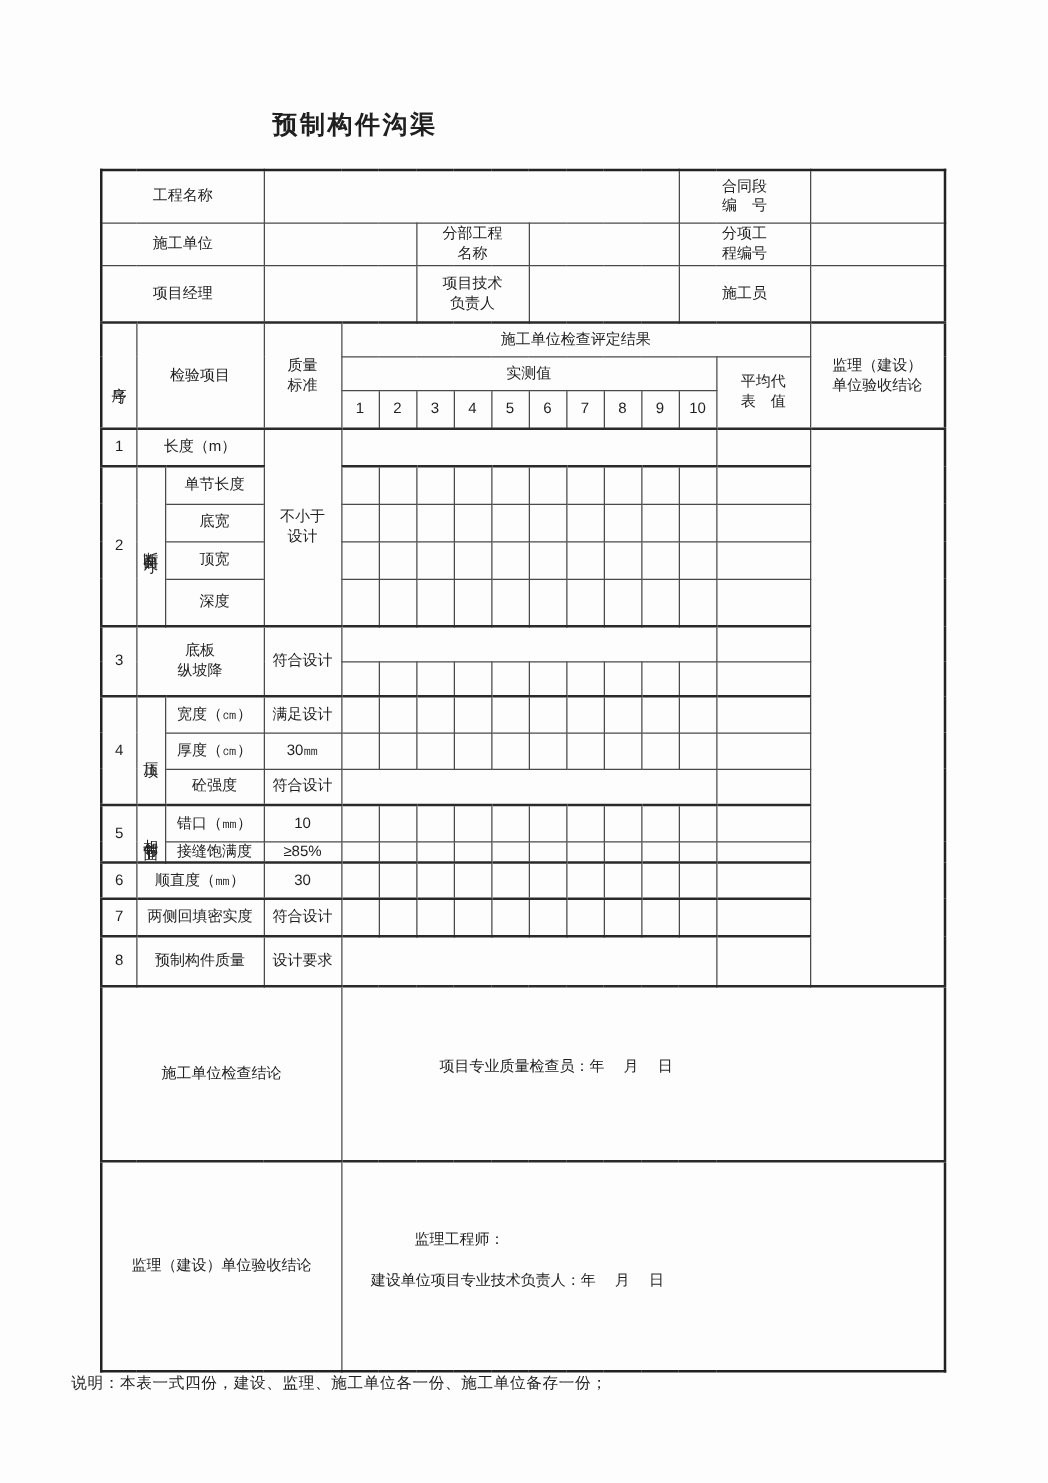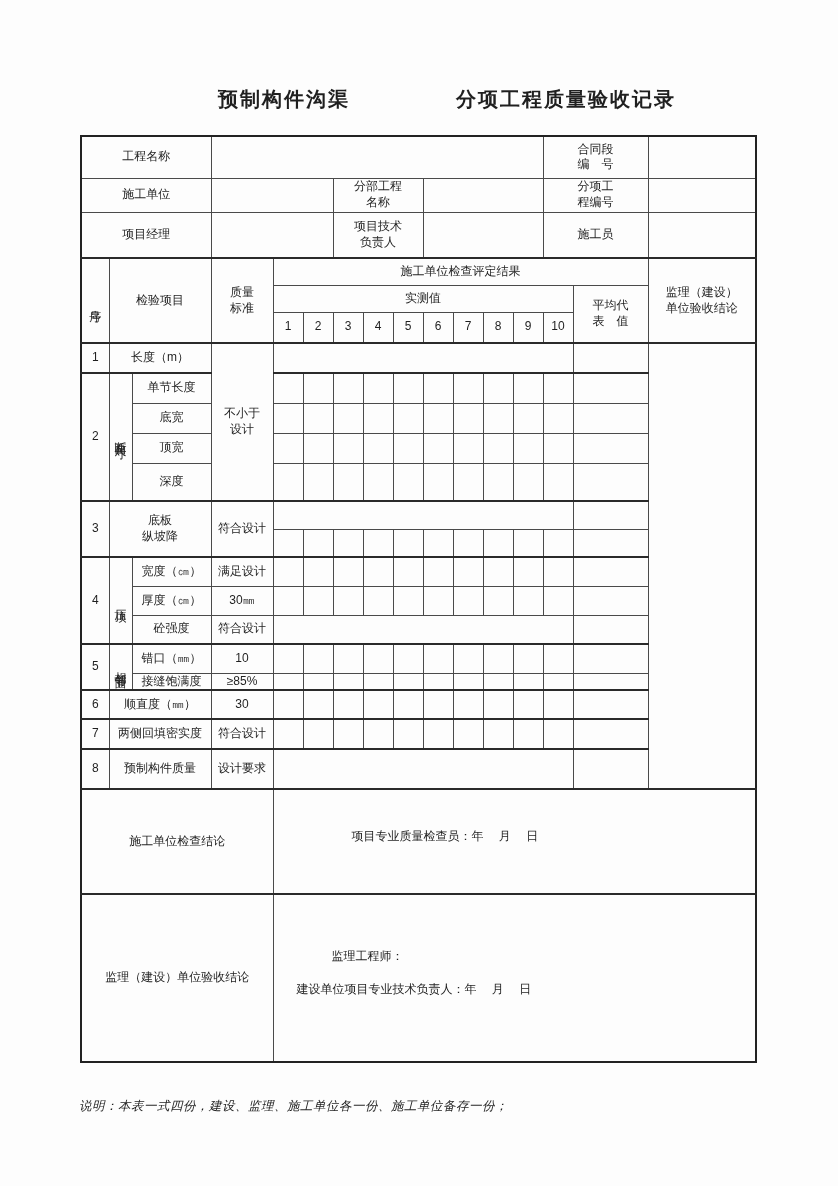--- a/index.html
+++ b/index.html
@@ -25,29 +25,28 @@
   .vtext{writing-mode:vertical-rl;text-orientation:upright;display:inline-block;line-height:1;letter-spacing:2px;}
   .num{font-size:11px;}
   .sig-cell{vertical-align:bottom;padding:0;}
   .sig-row{display:flex;justify-content:flex-start;align-items:flex-end;padding:0 0 10px 0;}
   .sig-left1{margin-left:76px;}
   .sig-left2{margin-left:56px;}
   .sig-left3{margin-left:21px;}
   .date{margin-right:34px;white-space:pre;}
   .eng-line{text-align:left;padding-bottom:18px;}
   .note{
-    position:absolute;left:79px;top:1098px;font-size:12.5px;letter-spacing:0.5px;font-style:italic;
+    position:absolute;left:57px;top:1098px;font-size:12.5px;letter-spacing:0.5px;
   }
 </style>
 </head>
 <body>
 
 <div class="title">
   <span>预制构件沟渠</span>
-  <span>分项工程质量验收记录</span>
 </div>
 
 <table class="form">
   <colgroup>
     <col style="width:28px">
       <col style="width:23px">
       <col style="width:79px">
       <col style="width:62px">
     <col style="width:30px">
       <col style="width:30px">
@@ -316,21 +315,21 @@
   </tr>
 
   <tr class="thick" style="height:40px">
     <td>8</td>
     <td colspan="2">预制构件质量</td>
     <td>设计要求</td>
     <td colspan="10"></td>
     <td></td>
   </tr>
 
-  <tr class="thick" style="height:105px">
+  <tr class="thick" style="height:140px">
     <td colspan="4">施工单位检查结论</td>
     <td colspan="12" class="sig-cell">
       <div class="sig-row">
         <span class="sig-left1">项目专业质量检查员：</span>
         <span class="date">年　 月　 日</span>
       </div>
     </td>
   </tr>
 
   <tr class="thick" style="height:168px">

